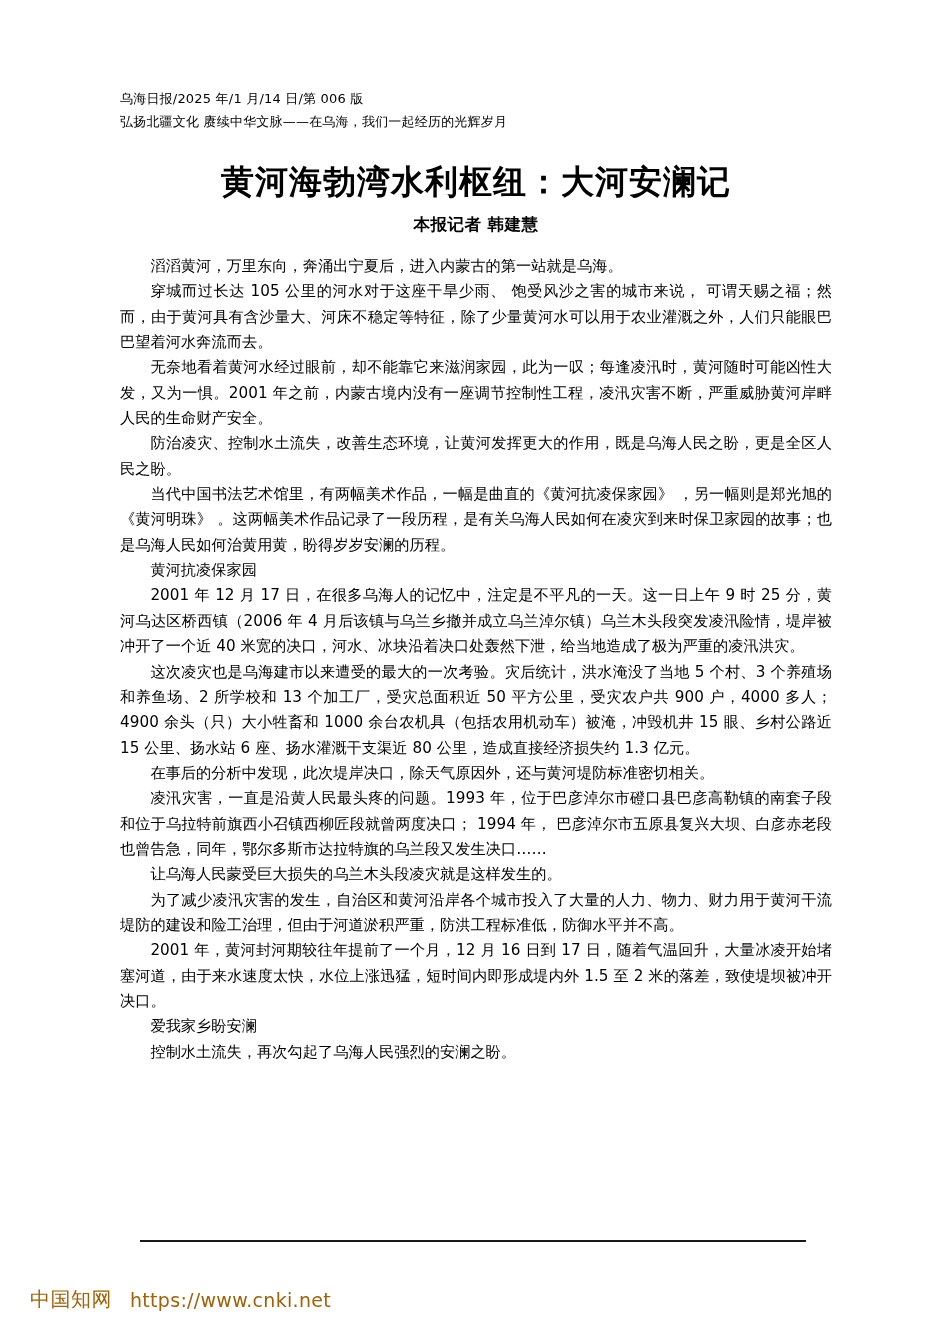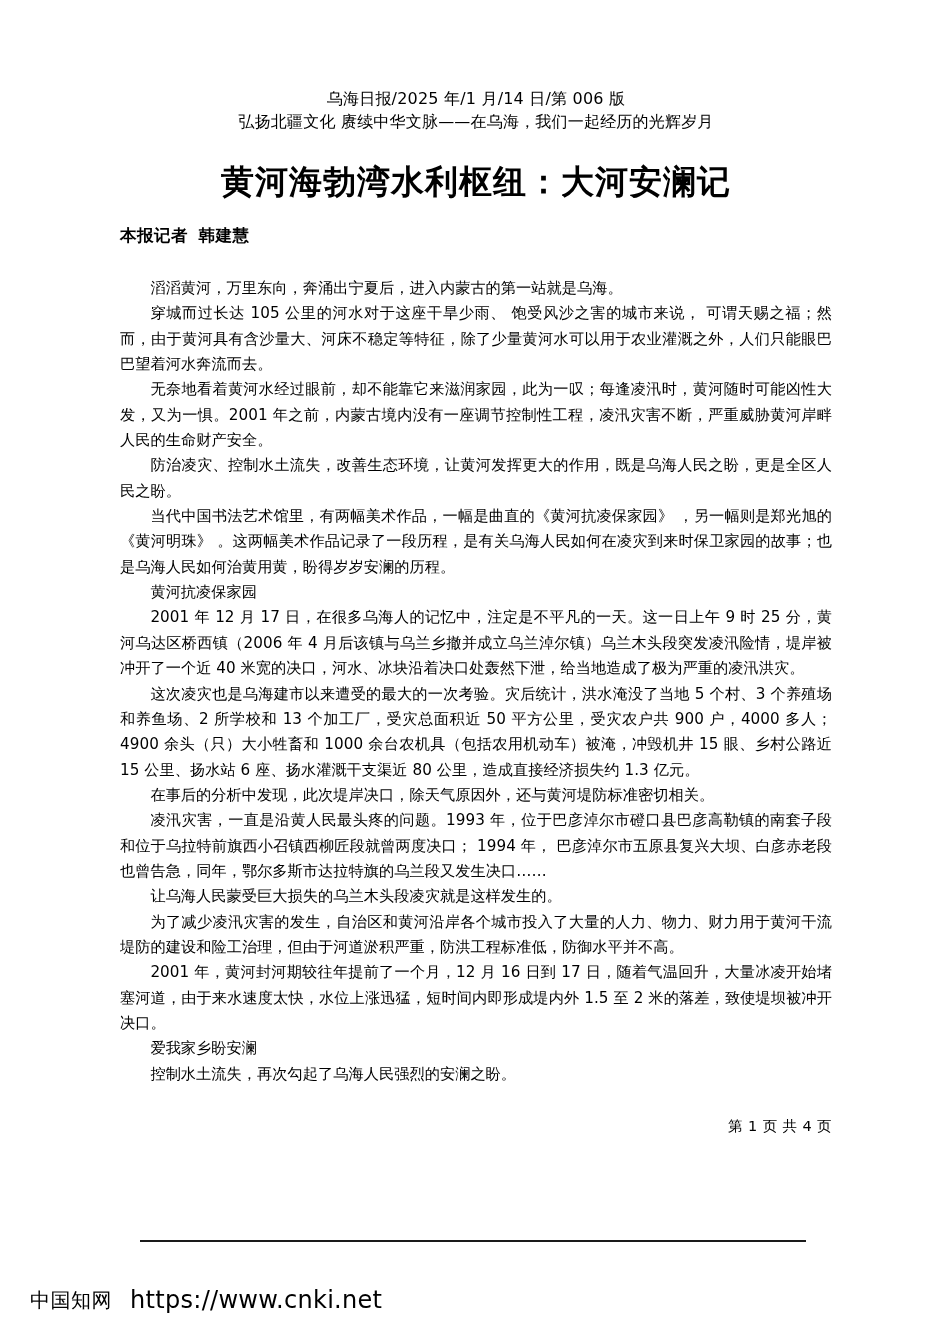--- a/index.html
+++ b/index.html
@@ -21,47 +21,46 @@
     width: 950px;
     height: 1344px;
   }
   .content {
     position: absolute;
     left: 120px;
     top: 88px;
     width: 712px;
   }
   .meta-line {
-    font-size: 16px;
+    font-size: 13px;
     line-height: 21px;
     letter-spacing: 0.2px;
     white-space: nowrap;
-    text-align: center;
   }
   .meta-line.second {
     margin-top: 2px;
   }
   .doc-title {
     text-align: center;
     font-size: 33px;
     font-weight: bold;
     letter-spacing: 1px;
     margin-top: 33px;
     line-height: 34px;
   }
   .byline {
+    text-align: center;
     font-size: 16.5px;
     font-weight: bold;
     letter-spacing: 0.5px;
-    margin-top: 26px;
+    margin-top: 14px;
     line-height: 24px;
-    font-family: Liberation Mono, monospace;
   }
   .body-text {
-    margin-top: 27px;
+    margin-top: 17px;
     font-size: 15.2px;
     line-height: 25.35px;
     text-align: justify;
     text-justify: inter-character;
     letter-spacing: 0.05px;
   }
   .body-text p {
     margin: 0;
     text-indent: 2em;
     text-align: justify;
@@ -84,29 +83,29 @@
     height: 2px;
     background: #1a1a1a;
   }
   .watermark {
     position: absolute;
     left: 30px;
     top: 1286px;
     display: flex;
     align-items: center;
     gap: 18px;
-    color: #000000;
+    color: #a16207;
     white-space: nowrap;
   }
   .watermark .wm-cn {
     font-size: 20px;
     letter-spacing: 0.5px;
   }
   .watermark .wm-url {
-    font-size: 24px;
+    font-size: 19px;
     letter-spacing: 0.3px;
   }
 </style>
 </head>
 <body>
 
 <div class="page">
 
   <div class="content">
 
@@ -130,21 +129,20 @@
       <p>凌汛灾害，一直是沿黄人民最头疼的问题。1993 年，位于巴彦淖尔市磴口县巴彦高勒镇的南套子段和位于乌拉特前旗西小召镇西柳匠段就曾两度决口； 1994 年， 巴彦淖尔市五原县复兴大坝、白彦赤老段也曾告急，同年，鄂尔多斯市达拉特旗的乌兰段又发生决口……</p>
       <p>让乌海人民蒙受巨大损失的乌兰木头段凌灾就是这样发生的。</p>
       <p>为了减少凌汛灾害的发生，自治区和黄河沿岸各个城市投入了大量的人力、物力、财力用于黄河干流堤防的建设和险工治理，但由于河道淤积严重，防洪工程标准低，防御水平并不高。</p>
       <p>2001 年，黄河封河期较往年提前了一个月，12 月 16 日到 17 日，随着气温回升，大量冰凌开始堵塞河道，由于来水速度太快，水位上涨迅猛，短时间内即形成堤内外 1.5 至 2 米的落差，致使堤坝被冲开决口。</p>
       <p>爱我家乡盼安澜</p>
       <p>控制水土流失，再次勾起了乌海人民强烈的安澜之盼。</p>
     </div>
 
   </div>
 
-  <div class="footer-pager">第 1 页 共 4 页</div>
 
   <div class="divider"></div>
 
   <div class="watermark">
     <span class="wm-cn">中国知网</span>
     <span class="wm-url">https://www.cnki.net</span>
   </div>
 
 </div>
 

